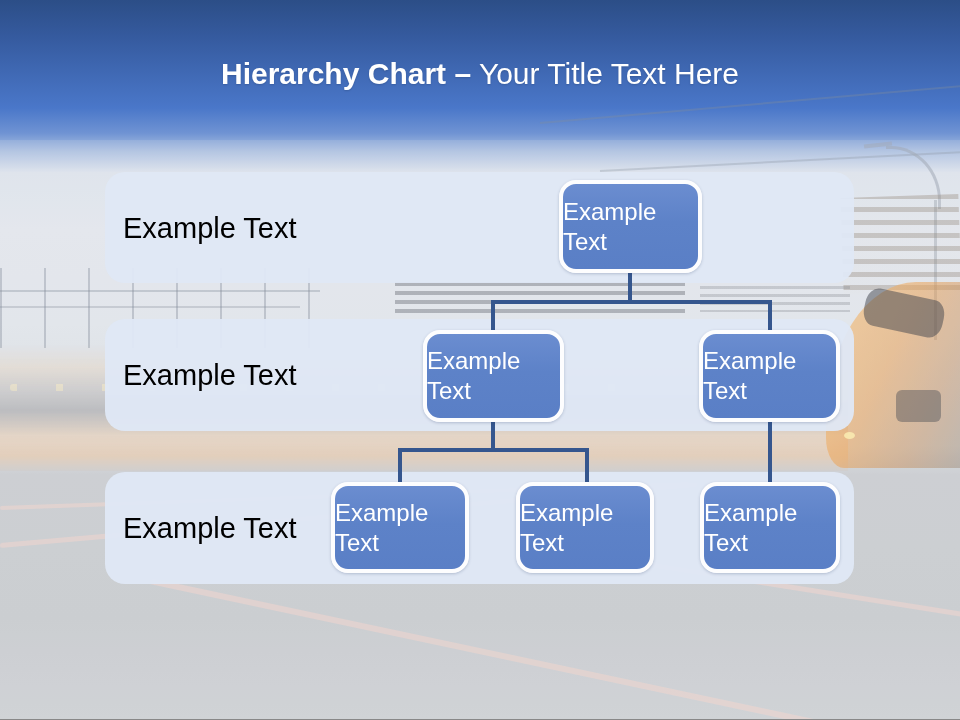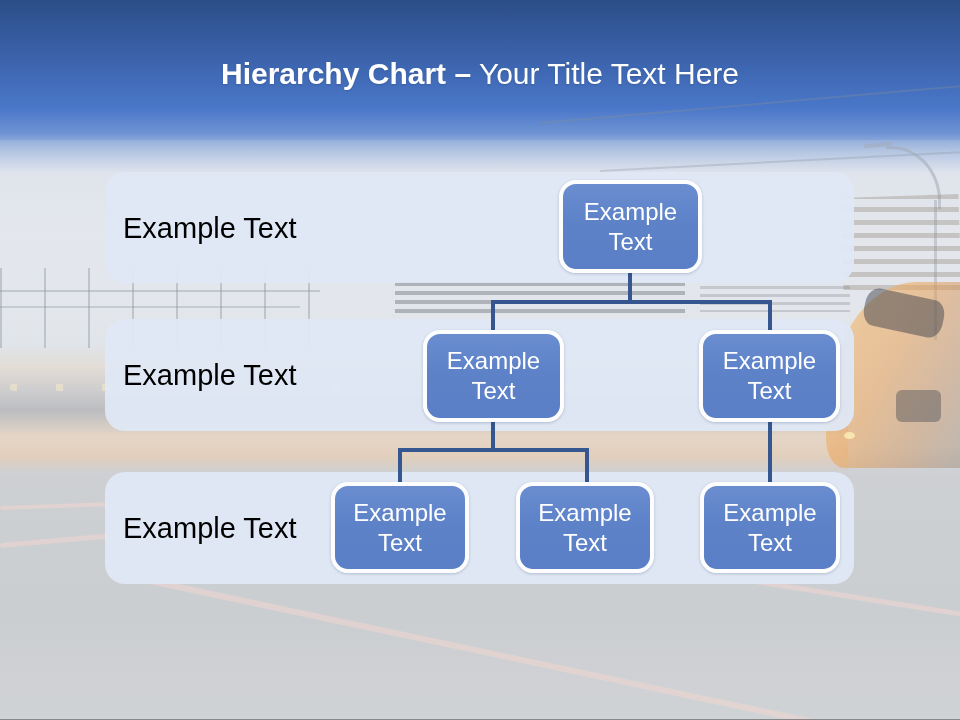--- a/index.html
+++ b/index.html
@@ -90,21 +90,21 @@
   .c-l3-h     {left:398px;top:448px;width:191px;height:4px;}
   .c-l3a-drop {left:398px;top:448px;width:4px;height:37px;}
   .c-l3b-drop {left:585px;top:448px;width:4px;height:37px;}
   .c-l3c-v    {left:768px;top:420px;width:4px;height:65px;}
   
   .node{
     position:absolute;z-index:4;box-sizing:border-box;
     border:4px solid #fdfdfe;border-radius:17px;
     background:linear-gradient(180deg,#6b8dd0 0%,#5d82c8 45%,#5a7fc6 100%);
     color:#ffffff;font-size:24px;line-height:30px;text-align:center;
-    display:flex;flex-direction:column;align-items:center;justify-content:center;
+    display:flex;flex-direction:column;align-items:flex-start;justify-content:center;
     box-shadow:0 1px 3px rgba(40,60,100,0.25);
   }
   .node span{display:block;}
   .n-root{left:559px;top:180px;width:143px;height:93px;}
   .n-l2a {left:423px;top:330px;width:141px;height:92px;}
   .n-l2b {left:699px;top:330px;width:141px;height:92px;}
   .n-l3a {left:331px;top:482px;width:138px;height:91px;}
   .n-l3b {left:516px;top:482px;width:138px;height:91px;}
   .n-l3c {left:700px;top:482px;width:140px;height:91px;}
 </style>

